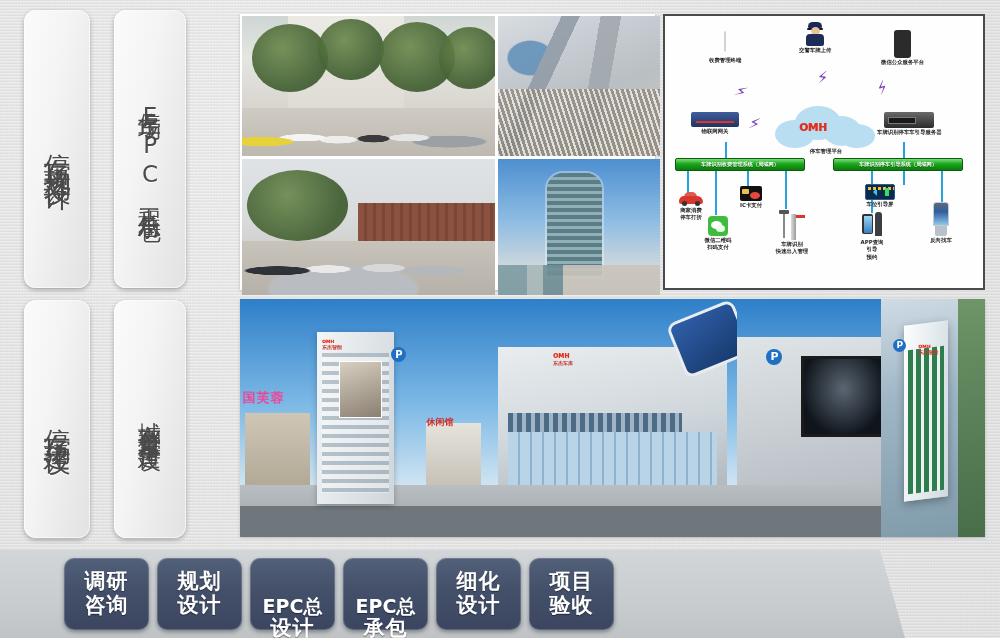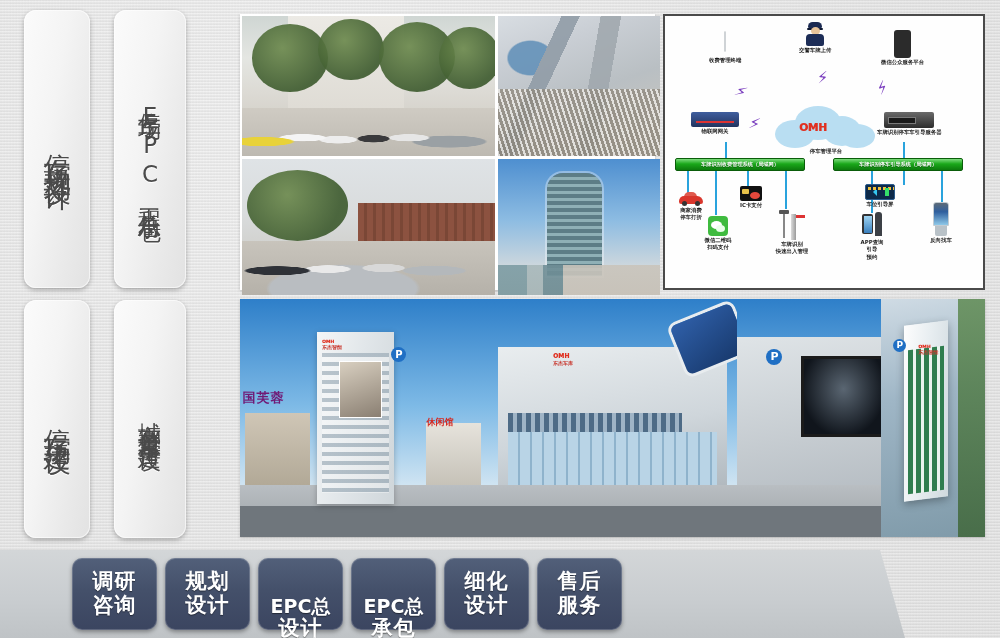--- a/index.html
+++ b/index.html
@@ -274,21 +274,21 @@
     box-shadow: 0 2px 6px rgba(0,0,0,.25);
   }
   #r1 .tower .stripes { position:absolute; inset:12% 6% 6% 6%;
     background: repeating-linear-gradient(180deg, rgba(130,150,165,.5) 0 4px, rgba(255,255,255,.35) 4px 9px); }
   #r1 .billboard { position:absolute; left:40%; top:26%; width:17%; height:24%;
     background: linear-gradient(160deg,#d8cfc0,#8a7f72); border:1px solid #fff; }
   #r1 .sideblock { position:absolute; left:2%; bottom:22%; width:26%; height:30%;
     background: linear-gradient(180deg,#cfc6b6,#b2a997); }
   #r1 .sideblock2 { position:absolute; right:3%; bottom:22%; width:22%; height:26%;
     background: linear-gradient(180deg,#e6e3dc,#c6c2b8); }
-  #r1 .redsign { position:absolute; left:1%; top:38%; font-size:13px; color:#701a75; font-weight:bold; letter-spacing:1px; }
+  #r1 .redsign { position:absolute; left:1%; top:38%; font-size:13px; color:#ec4899; font-weight:bold; letter-spacing:1px; }
   #r1 .redsign2 { position:absolute; right:14%; top:49%; font-size:9px; color:#d42a22; font-weight:bold; }
 
   
   #r2 .building { position:absolute; left:4%; top:20%; width:92%; height:62%;
     background: linear-gradient(170deg,#e9edef 0%, #cfd6db 55%, #aeb6bc 100%); }
   #r2 .louvers { position:absolute; left:8%; top:48%; width:70%; height:26%;
     background: repeating-linear-gradient(90deg,#4e6b86 0 5px, #9fb4c6 5px 9px); }
   #r2 .glass { position:absolute; left:8%; bottom:22%; width:84%; height:22%;
     background: repeating-linear-gradient(90deg,#b9d4e6 0 10px, #8fb3cc 10px 12px); }
   #r2 .liftcar { position:absolute; right:-2%; top:6%; width:26%; height:22%;
@@ -325,21 +325,21 @@
     background:#1f6fc4; color:#fff; font-weight:bold; text-align:center;
   }
 
   
   #process-band {
     position:absolute; left:0; bottom:0; width:100%; height:88px;
     background: linear-gradient(180deg,#d3d6d8 0%, #c9cdd0 55%, #bfc3c6 100%);
     clip-path: polygon(0 0, 880px 0, 905px 100%, 0 100%);
   }
   #process-row {
-    position:absolute; left:72px; bottom:8px;
+    position:absolute; left:64px; bottom:8px;
     width:920px; height:72px;
     display:flex; gap:8px;
   }
   .step {
     width: 85px; height: 72px;
     border-radius: 10px;
     background: linear-gradient(180deg,#52607a 0%, #44506a 45%, #3b4560 100%);
     box-shadow: 0 2px 4px rgba(0,0,0,.35), 0 0 0 1px rgba(255,255,255,.18) inset;
     display:flex; flex-direction:column; align-items:center; justify-content:center;
     color:#ffffff;
@@ -578,16 +578,16 @@
   </div>
   <div class="step latin">
     <span class="l1">EPC总</span>
       <span class="l2">承包</span>
   </div>
   <div class="step">
     <span class="l1">细化</span>
       <span class="l2">设计</span>
   </div>
   <div class="step">
-    <span class="l1">售后</span>
-      <span class="l2">服务</span>
+    <span class="l1">项目</span>
+      <span class="l2">验收</span>
   </div>
 </div>
 
 </body></html>

